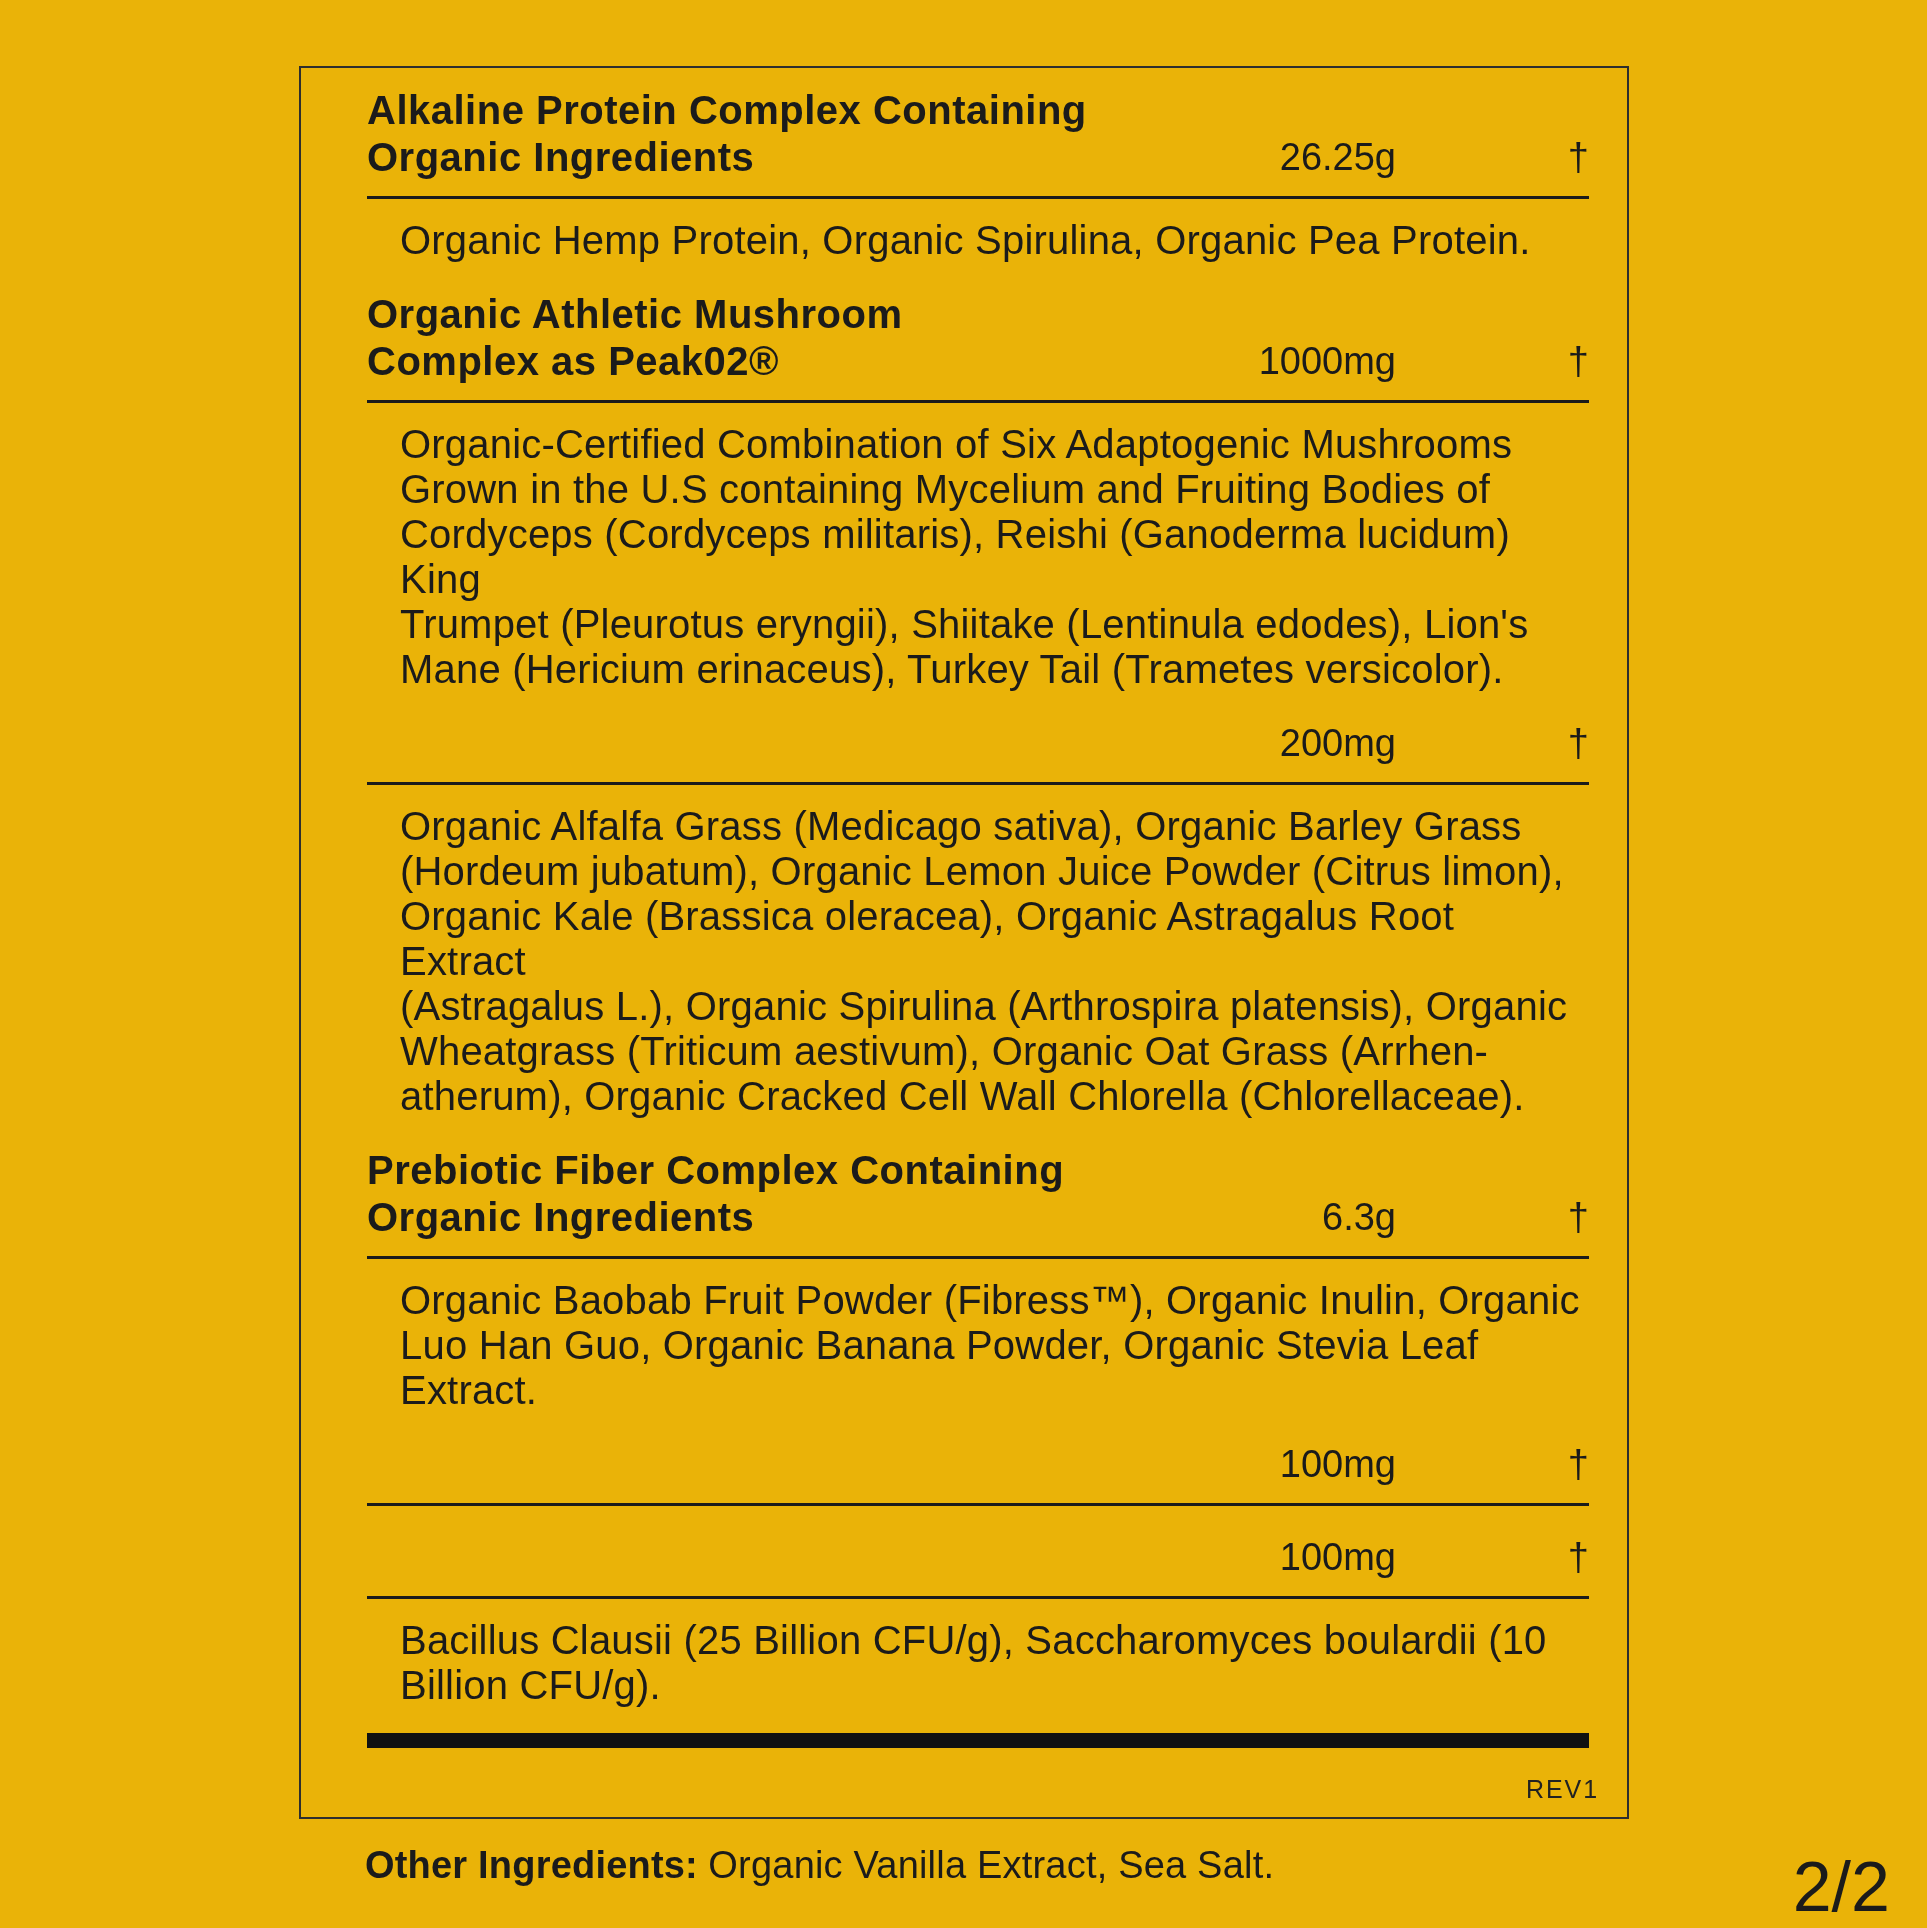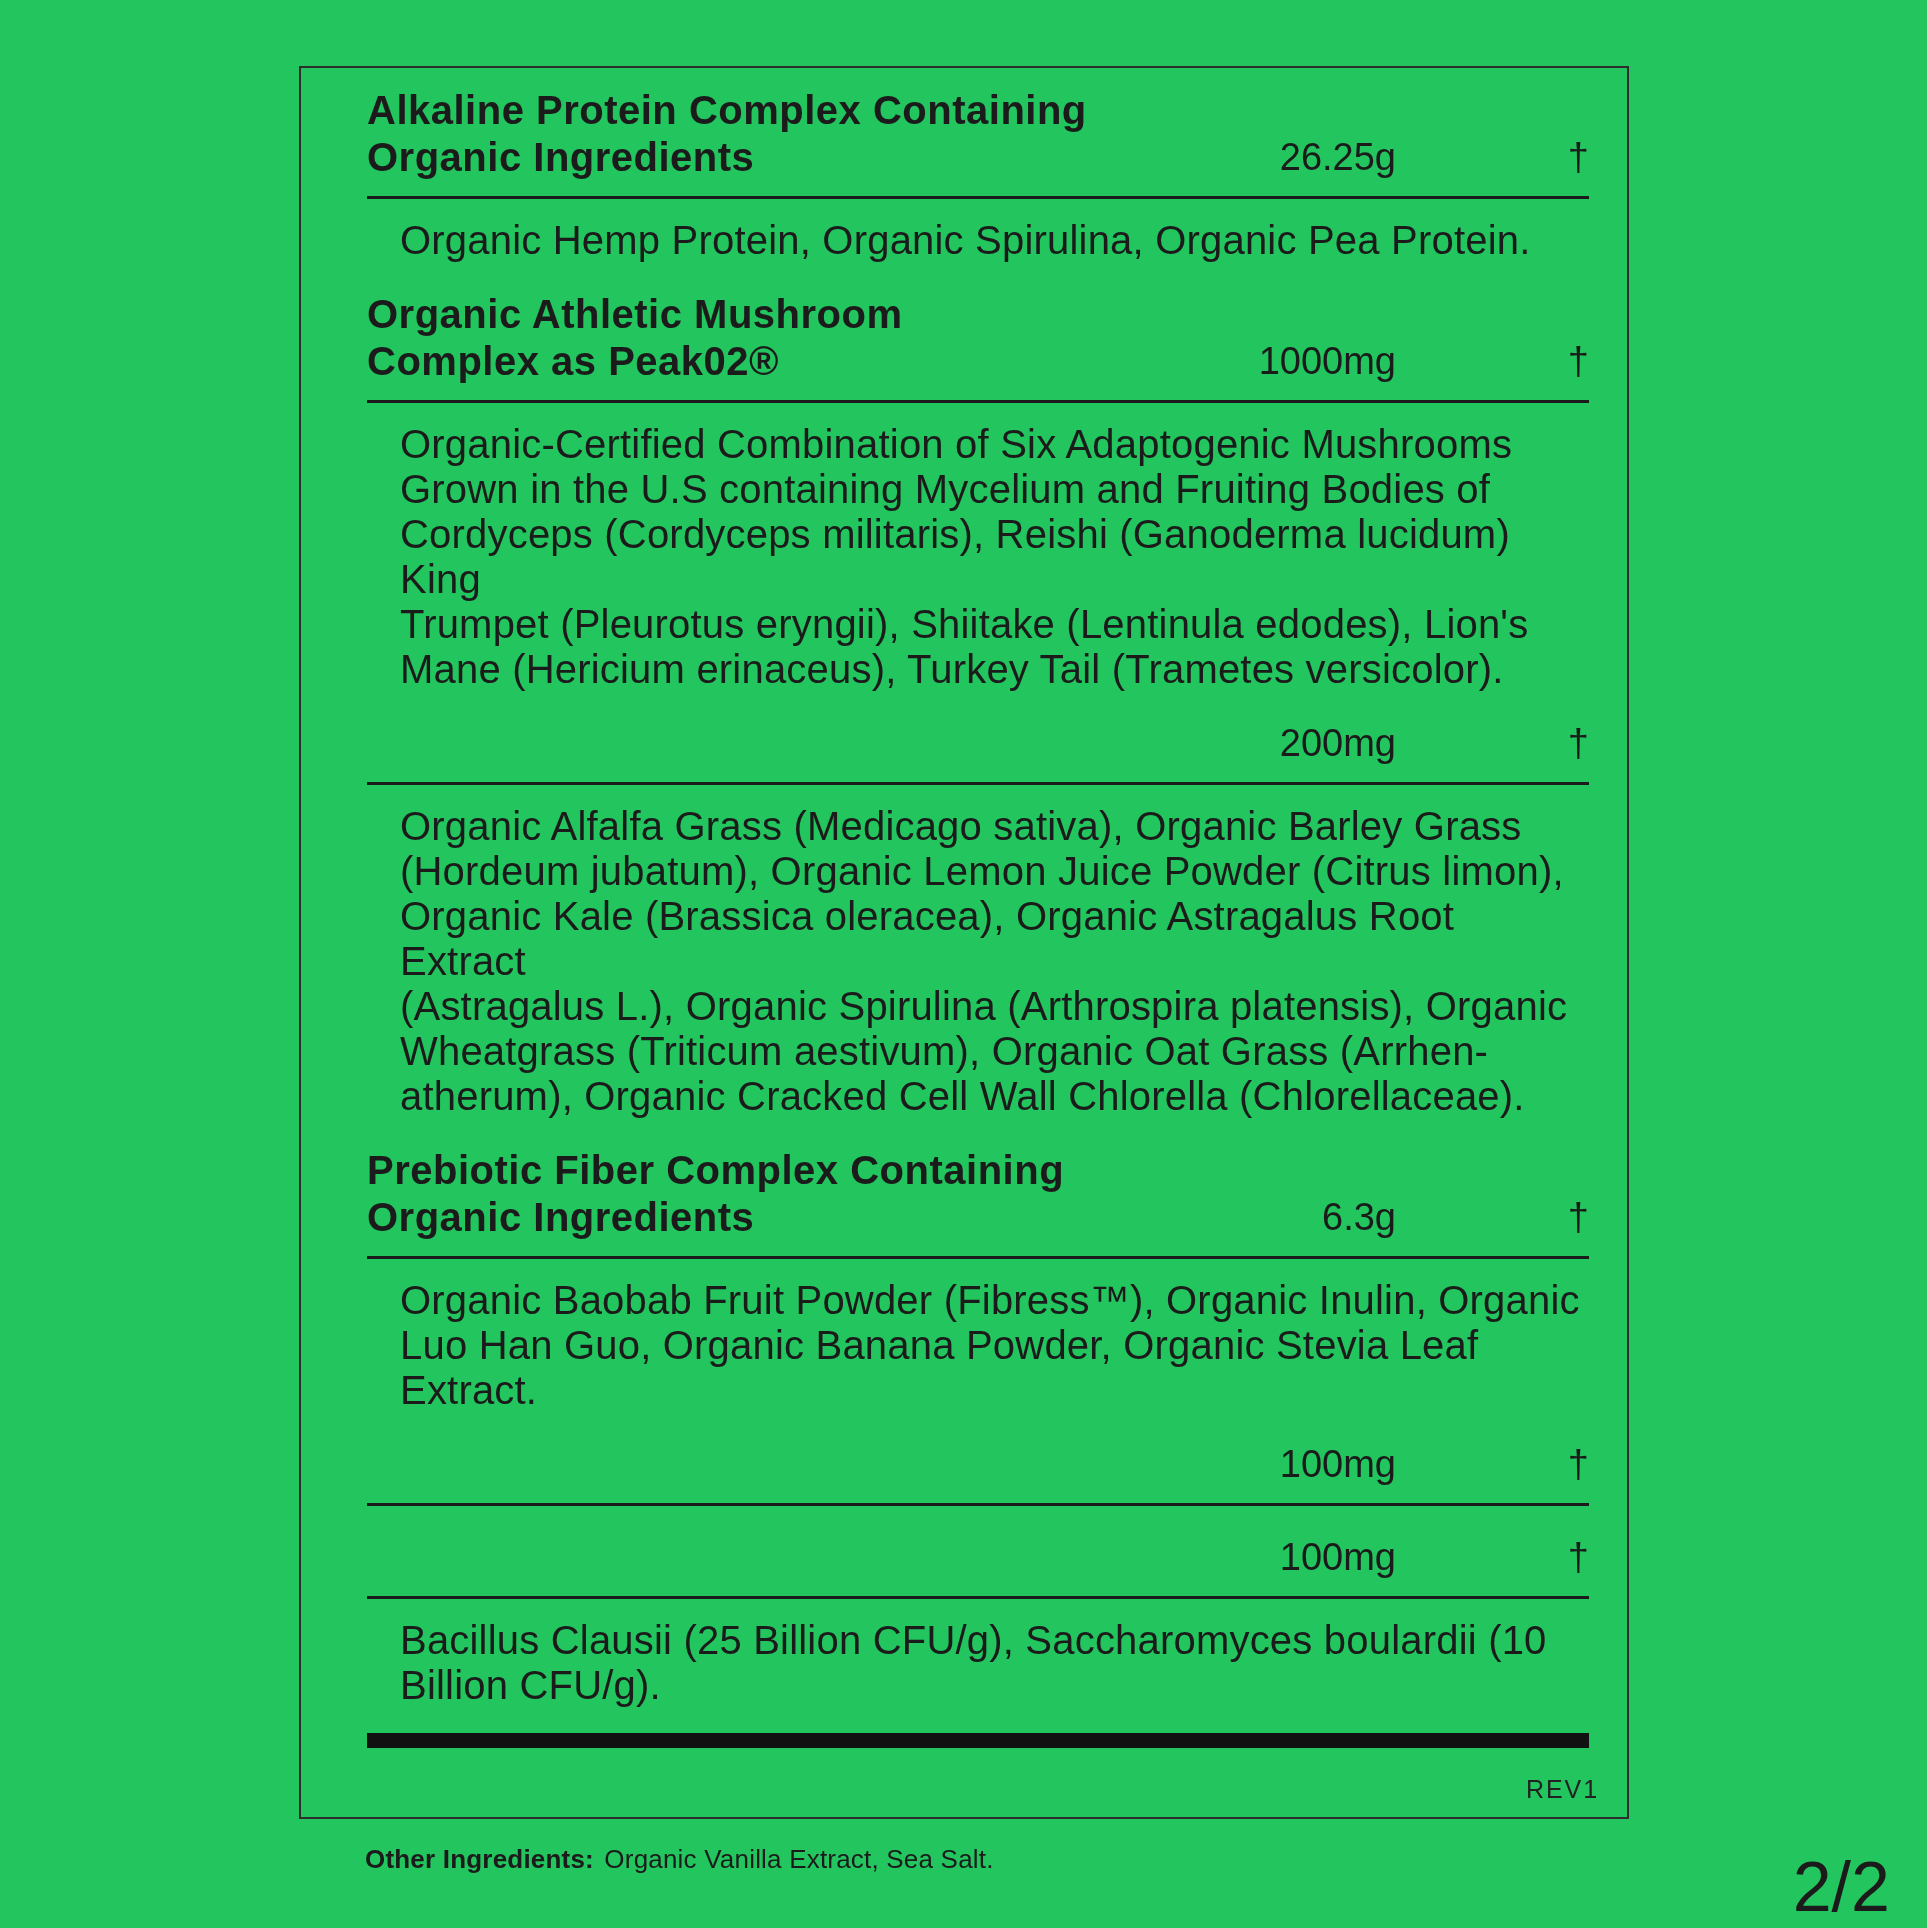--- a/index.html
+++ b/index.html
@@ -1,20 +1,20 @@
 <!DOCTYPE html>
 <html style="font-size:15px"><head>
 <meta charset="utf-8">
 <style>
   html, body { margin: 0; padding: 0; background: #ffffff; }
   .page {
     position: relative;
     width: 1928px;
     height: 1928px;
-    background: #22c55e;
+    background: #eab308;
     color: #1b1b1b;
     font-family: "Liberation Sans", sans-serif;
     overflow: hidden;
   }
   .panel {
     position: absolute;
     left: 299px;
     top: 66px;
     width: 1330px;
     height: 1753px;
@@ -72,21 +72,21 @@
     right: 28px;
     bottom: 13px;
     font-size: 25px;
     letter-spacing: 1.9px;
     color: #222222;
   }
   .other-line {
     position: absolute;
     left: 365px;
     top: 1844px;
-    font-size: 26px;
+    font-size: 38px;
     letter-spacing: 0.2px;
   }
   .other-label { font-weight: bold; }
   .other-value { margin-left: 10.4px; }
   .pageno {
     position: absolute;
     right: 38px;
     bottom: 5.6px;
     font-size: 70px;
     line-height: 70px;

